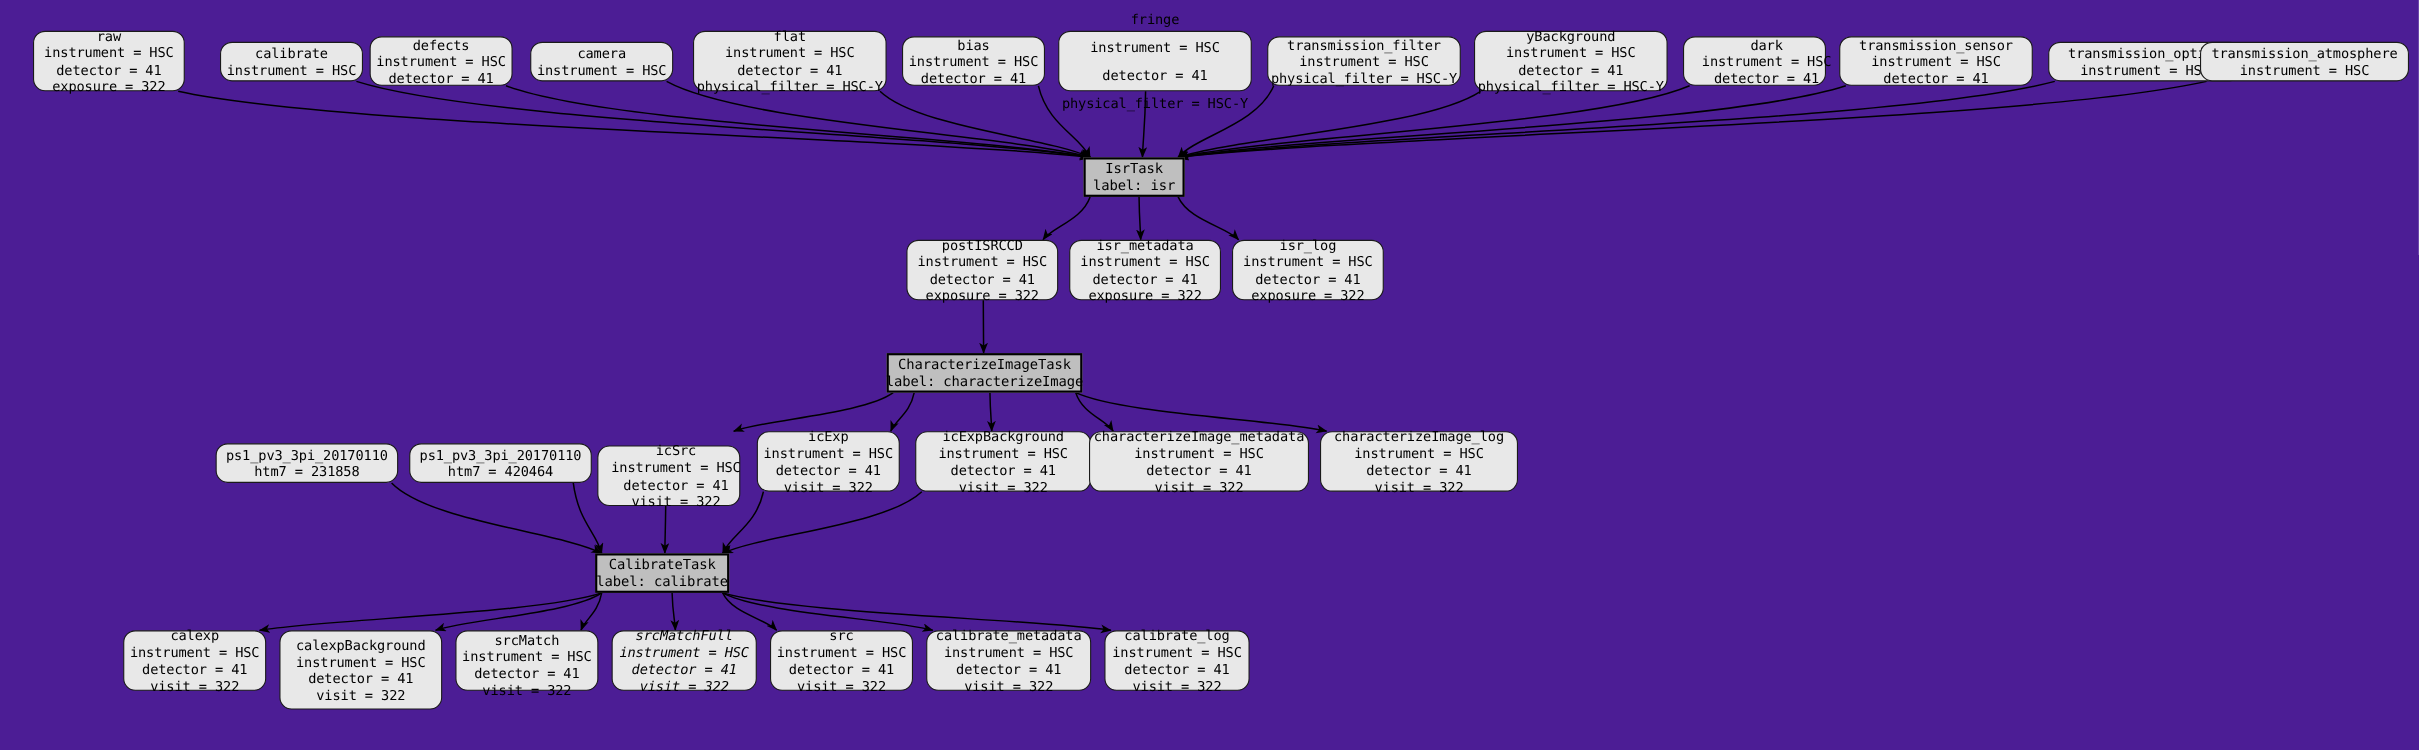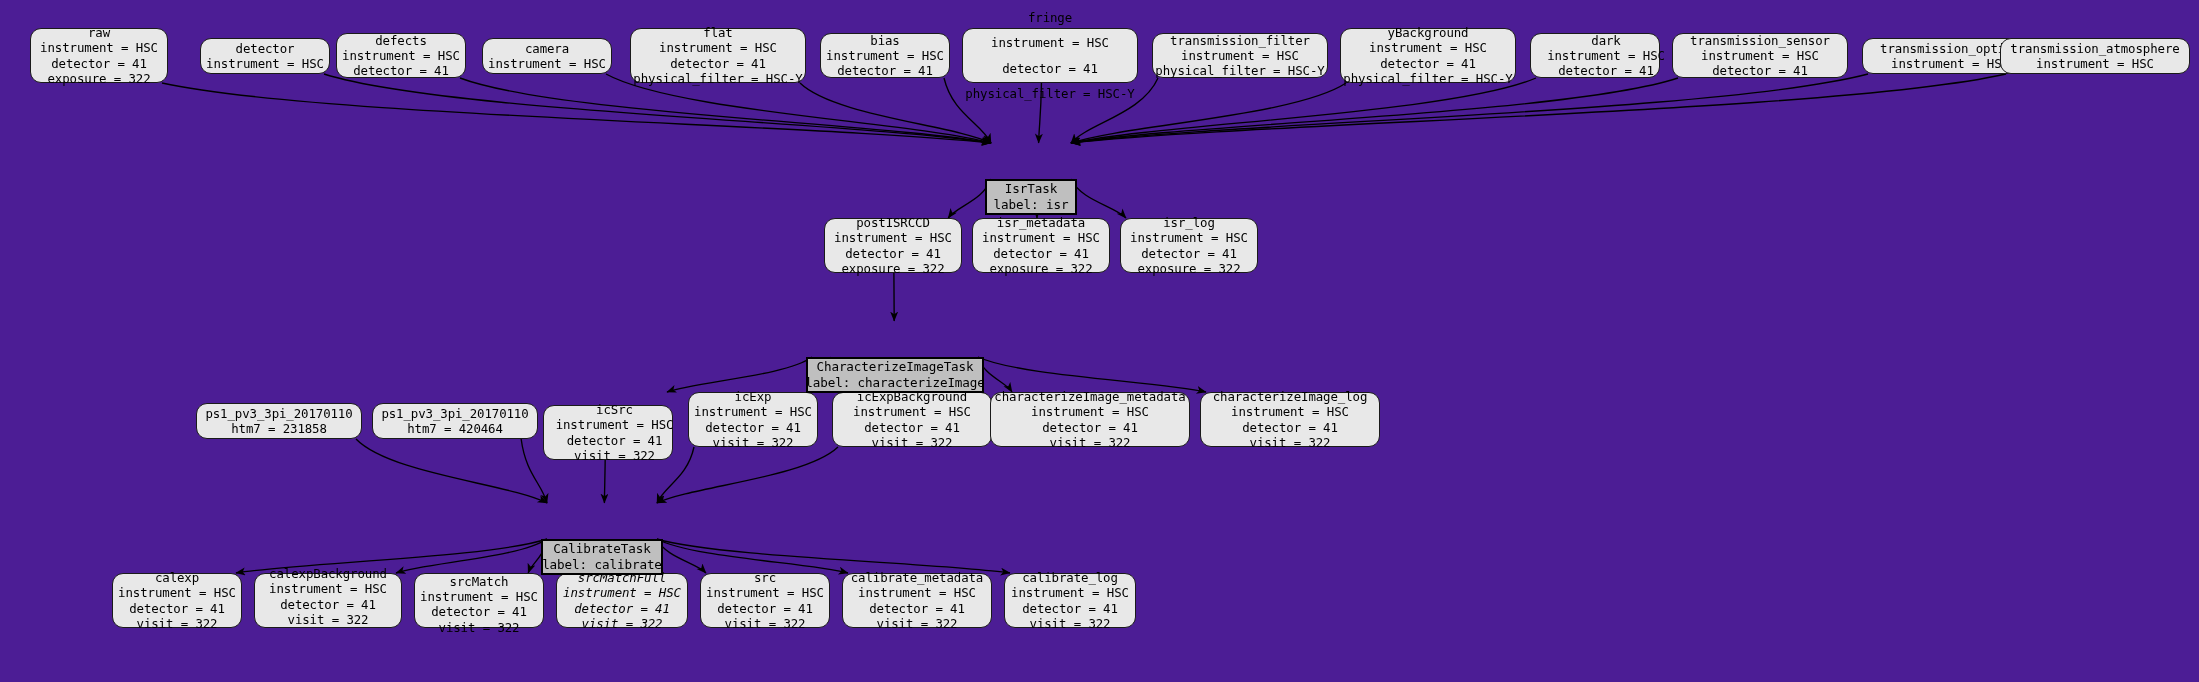--- a/index.html
+++ b/index.html
@@ -26,21 +26,20 @@
   }
   .node .ttl{display:block;}
   .node .dim{display:block;}
   .task{
     background:#bfbfbf;
     border:2px solid #000;
     border-radius:0;
     font-size:12.6px;
     line-height:16px;
     z-index:4;
-    margin-top:36px;
   }
 </style>
 </head>
 <body>
 
 <div id="canvas">
   <svg class="edges" viewBox="0 0 2199 682">
     <defs>
       <marker id="arrow" markerWidth="11" markerHeight="11" refX="9.4" refY="4" orient="auto" markerUnits="userSpaceOnUse">
         <path d="M0,0 L10,4 L0,8 L2.6,4 z" fill="#000"></path>
@@ -84,21 +83,21 @@
       </g>
   </svg>
   <div id="node-layer">
       <div class="node" style="left: 30px; top: 28px; width: 138px; height: 55px;">
         <span class="ttl">raw</span>
         <span class="dim">instrument = HSC</span>
         <span class="dim">detector = 41</span>
         <span class="dim">exposure = 322</span>
       </div>
       <div class="node" style="left: 200px; top: 38px; width: 130px; height: 36px;">
-        <span class="ttl">detector</span>
+        <span class="ttl">calibrate</span>
         <span class="dim">instrument = HSC</span>
       </div>
       <div class="node" style="left: 336px; top: 33px; width: 130px; height: 45px;">
         <span class="ttl">defects</span>
         <span class="dim">instrument = HSC</span>
         <span class="dim">detector = 41</span>
       </div>
       <div class="node" style="left: 482px; top: 38px; width: 130px; height: 36px;">
         <span class="ttl">camera</span>
         <span class="dim">instrument = HSC</span>
@@ -216,21 +215,21 @@
       <div class="node task" style="left: 541px; top: 503px; width: 122px; height: 36px;">
         <span class="ttl">CalibrateTask</span>
         <span class="dim">label: calibrate</span>
       </div>
       <div class="node" style="left: 112px; top: 573px; width: 130px; height: 55px;">
         <span class="ttl">calexp</span>
         <span class="dim">instrument = HSC</span>
         <span class="dim">detector = 41</span>
         <span class="dim">visit = 322</span>
       </div>
-      <div class="node" style="left: 254px; top: 573px; width: 148px; height: 55px; justify-content: flex-end;">
+      <div class="node" style="left: 254px; top: 573px; width: 148px; height: 72px;">
         <span class="ttl">calexpBackground</span>
         <span class="dim">instrument = HSC</span>
         <span class="dim">detector = 41</span>
         <span class="dim">visit = 322</span>
       </div>
       <div class="node" style="left: 414px; top: 573px; width: 130px; height: 55px; justify-content: space-between;">
         <span class="ttl">srcMatch</span>
         <span class="dim">instrument = HSC</span>
         <span class="dim">detector = 41</span>
         <span class="dim">visit = 322</span>

